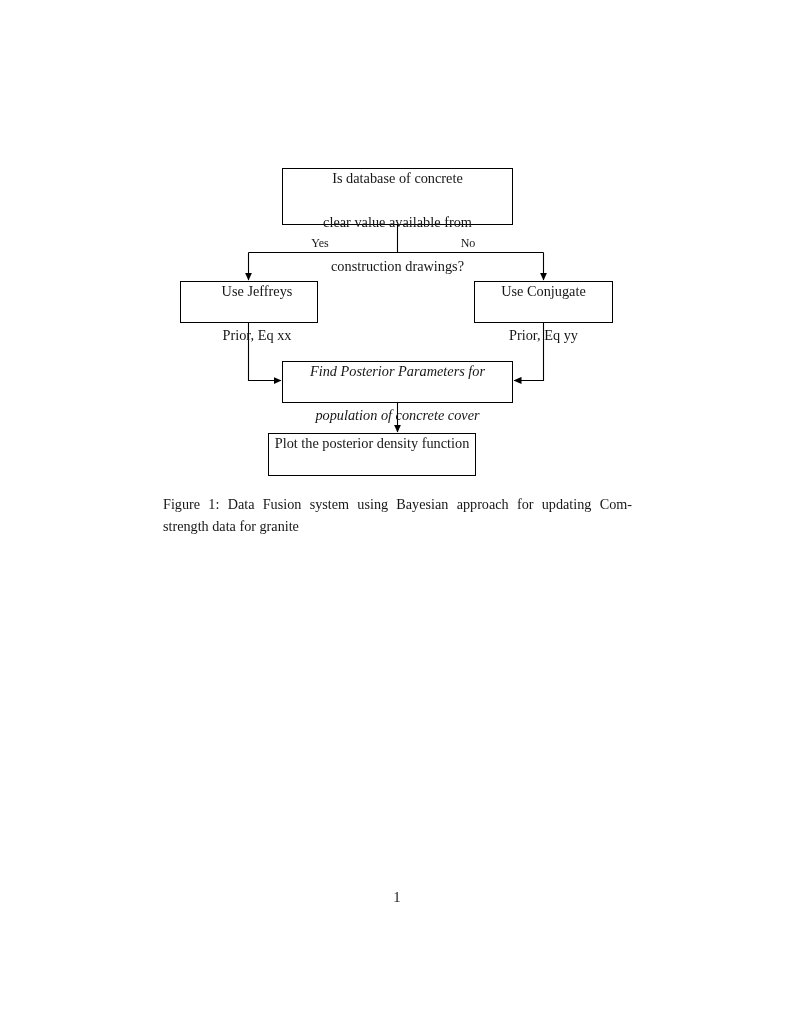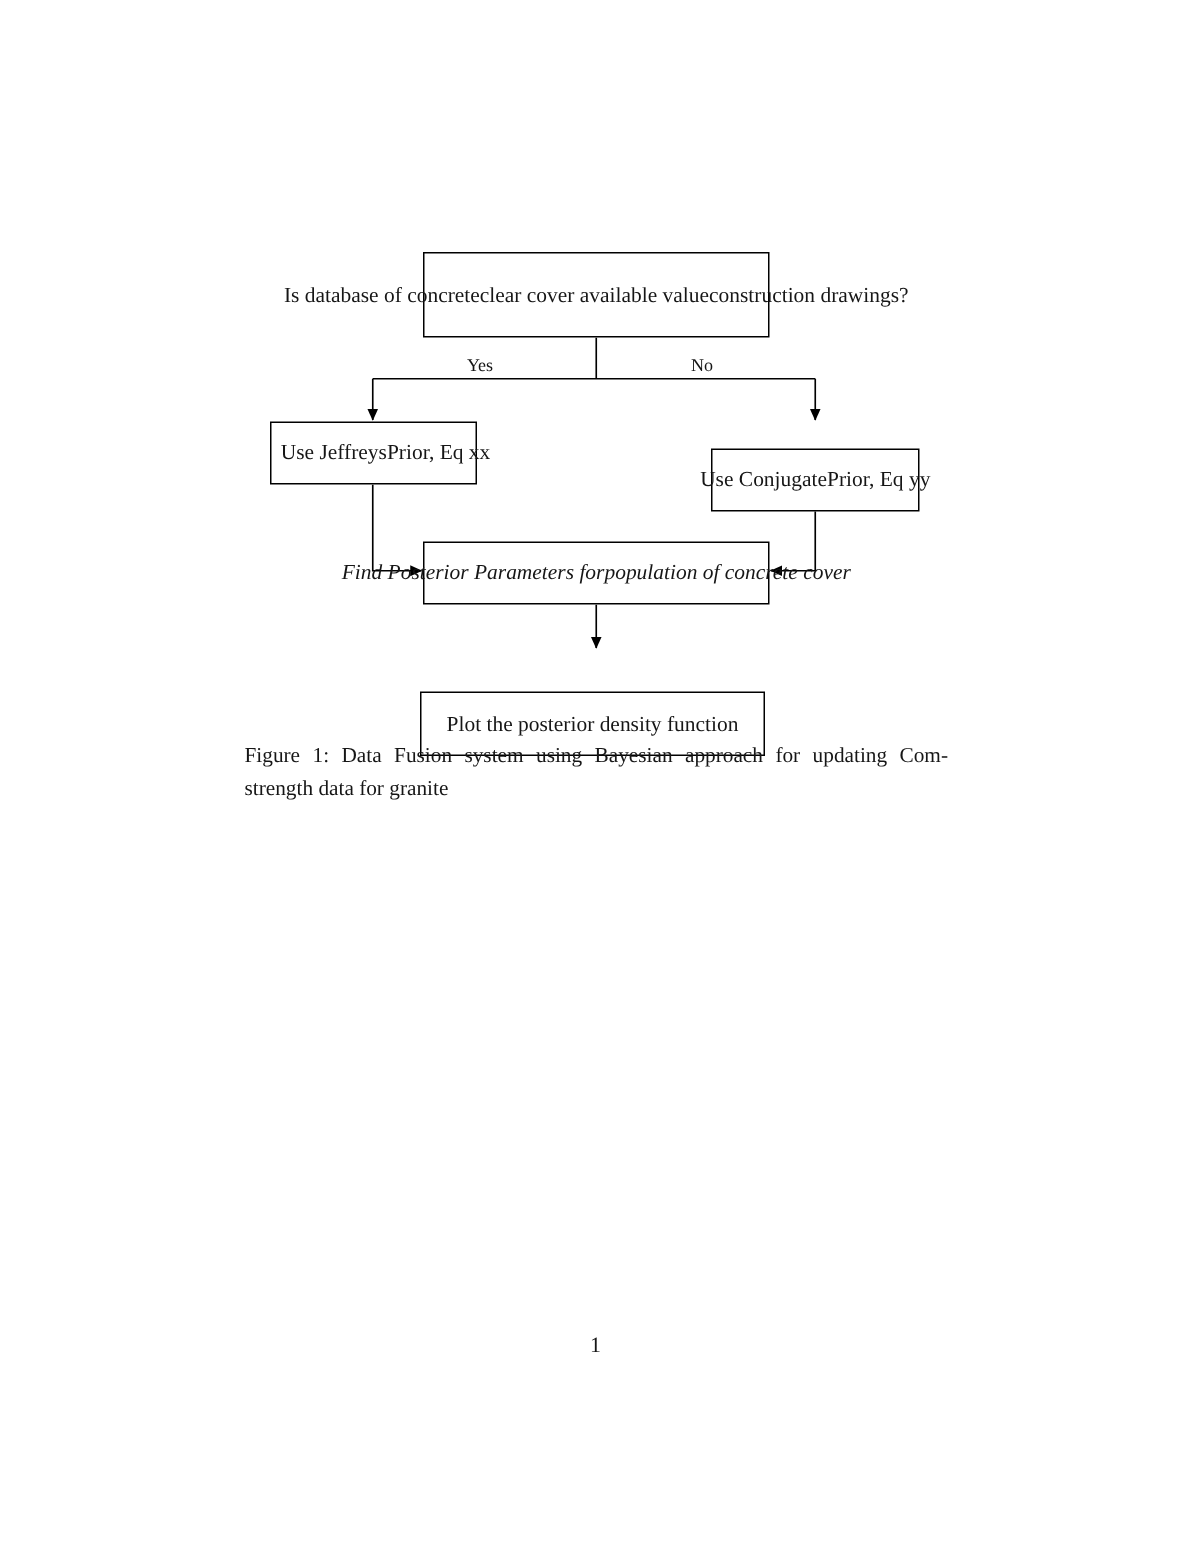--- a/index.html
+++ b/index.html
@@ -23,35 +23,36 @@
     width: 794px;
     height: 520px;
     pointer-events: none;
   }
   .node {
     position: absolute;
     box-sizing: border-box;
     border: 1px solid #000000;
     background: #ffffff;
     display: flex;
-    flex-direction: row;
+    flex-direction: column;
     align-items: center;
-    justify-content: center;
+    justify-content: flex-start;
     text-align: center;
     font-size: 14.3px;
     line-height: 18px;
+    gap: 26px;
   }
   .node .nline {
     white-space: nowrap;
   }
   .node-top    { left: 282px; top: 168px; width: 231px; height: 57px; }
   .node-left   { left: 180px; top: 281px; width: 138px; height: 42px; padding-left: 16px; }
-  .node-right  { left: 474px; top: 299px; width: 139px; height: 42px; }
+  .node-right  { left: 474px; top: 281px; width: 139px; height: 42px; }
   .node-merge  { left: 282px; top: 361px; width: 231px; height: 42px; font-style: italic; }
-  .node-output { left: 280px; top: 433px; width: 230px; height: 43px; margin-top: 28px; }
+  .node-output { left: 268px; top: 433px; width: 208px; height: 43px; }
   .edge-label {
     position: absolute;
     width: 56px;
     text-align: center;
     font-size: 12px;
     line-height: 18px;
     background: #ffffff;
   }
   .edge-label-yes { left: 292px; top: 234px; }
   .edge-label-no  { left: 440px; top: 234px; font-family: Liberation Serif, serif; }
@@ -102,21 +103,21 @@
     <path d="M248.5,252.5 H543.5" fill="none" stroke="#000000" stroke-width="1.1"></path>
     <path d="M248.5,252.5 V280" fill="none" stroke="#000000" stroke-width="1.1" marker-end="url(#arrow)"></path>
     <path d="M543.5,252.5 V280" fill="none" stroke="#000000" stroke-width="1.1" marker-end="url(#arrow)"></path>
     <path d="M248.5,323 V380.5 H281" fill="none" stroke="#000000" stroke-width="1.1" marker-end="url(#arrow)"></path>
     <path d="M543.5,323 V380.5 H514" fill="none" stroke="#000000" stroke-width="1.1" marker-end="url(#arrow)"></path>
     <path d="M397.5,403 V432" fill="none" stroke="#000000" stroke-width="1.1" marker-end="url(#arrow)"></path>
   </svg>
 
   <div class="node node-top">
     <div class="nline">Is database of concrete</div>
-    <div class="nline">clear cover available value</div>
+    <div class="nline">clear value available from</div>
     <div class="nline">construction drawings?</div>
   </div>
 
   <span class="edge-label edge-label-yes">Yes</span>
   <span class="edge-label edge-label-no">No</span>
 
   <div class="node node-left">
     <div class="nline">Use Jeffreys</div>
     <div class="nline">Prior, Eq xx</div>
   </div>

